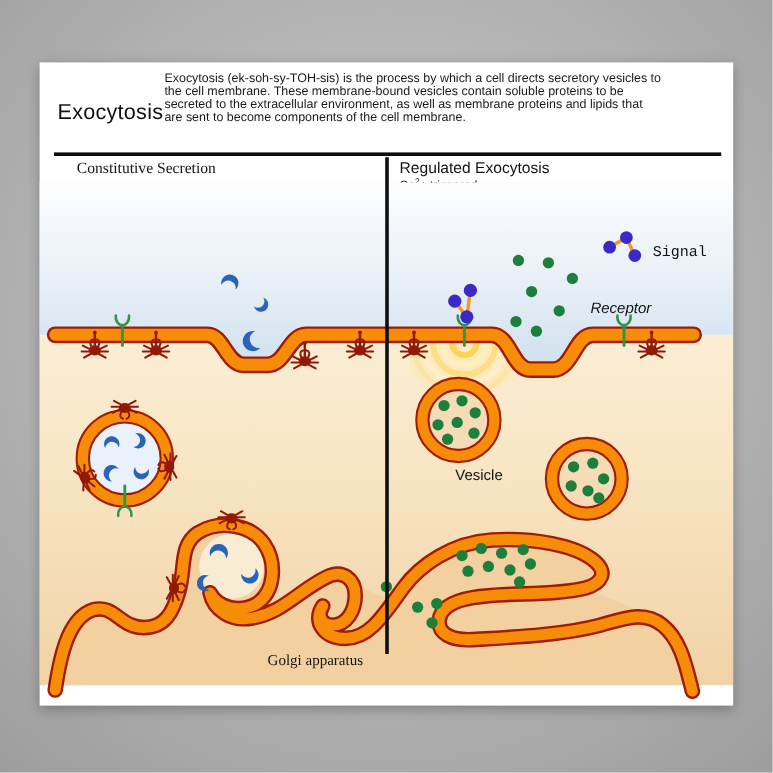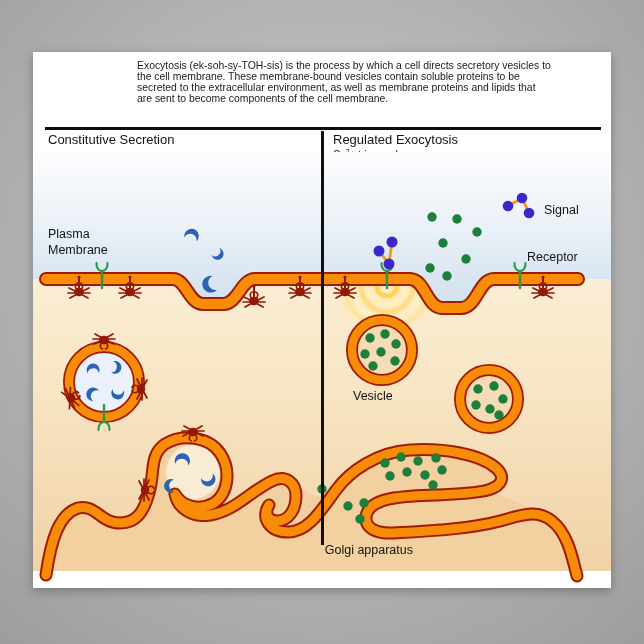--- a/index.html
+++ b/index.html
@@ -6,40 +6,41 @@
   body{width:644px;height:644px;font-family:"Liberation Sans",sans-serif;}
   .stage{position:relative;width:644px;height:644px;overflow:hidden;
          background:radial-gradient(circle at 50% 42%, #c9c9c9 0%, #b3b3b3 55%, #9d9d9d 100%);}
   .poster{position:absolute;left:33px;top:52px;width:578px;height:536px;background:#ffffff;
           box-shadow:0 3px 10px rgba(0,0,0,.28);}
   .title{position:absolute;left:15px;top:31px;font-size:18px;color:#111;letter-spacing:.2px;}
   .description{position:absolute;left:104px;top:8px;width:462px;font-size:10.4px;line-height:11px;
                color:#1a1a1a;white-space:pre-line;}
   .hr{position:absolute;left:12px;top:75px;width:556px;height:2.6px;background:#0d0d0d;}
   .sec{position:absolute;top:80px;font-size:13px;color:#141414;}
-  .sec-left{left:15px;}
+  .sec-left{left:31px;font-family:Liberation Serif, serif;}
   .sec-right{left:300px;}
   .sub{position:absolute;left:300px;top:96px;font-size:10px;color:#141414;}
   .sub sup{font-size:7px;}
   .diagram{position:absolute;left:0;top:100px;width:578px;height:436px;}
   .vdivider{position:absolute;left:288px;top:79px;width:2.5px;height:414px;background:#101010;z-index:5;}
   .lbl{position:absolute;font-size:12.5px;color:#141414;z-index:6;white-space:pre-line;line-height:16px;}
   .lbl-plasma{left:15px;top:174px;}
   .lbl-newly{left:104px;top:264px;line-height:19px;}
-  .lbl-signal{left:511px;top:150px;}
-  .lbl-receptor{left:494px;top:197px;}
-  .lbl-vesicle{left:320px;top:336px;width:66px;text-align:left;}
-  .lbl-golgi{left:190px;top:490px;width:190px;text-align:right;}
+  .lbl-signal{left:511px;top:150px;font-family:Liberation Mono, monospace;}
+  .lbl-receptor{left:459px;top:197px;font-style:italic;}
+  .lbl-vesicle{left:320px;top:336px;width:66px;text-align:right;}
+  .lbl-golgi{left:190px;top:490px;width:190px;text-align:left;font-family:Liberation Serif, serif;}
 </style>
 </head>
 <body>
 
 <div class="stage">
   <div class="poster">
 
+    <div class="title">Exocytosis</div>
     <div class="description">Exocytosis (ek-soh-sy-TOH-sis) is the process by which a cell directs secretory vesicles to
 the cell membrane. These membrane-bound vesicles contain soluble proteins to be
 secreted to the extracellular environment, as well as membrane proteins and lipids that
 are sent to become components of the cell membrane.</div>
     <div class="hr"></div>
 
     <div class="sec sec-left">Constitutive Secretion</div>
     <div class="sec sec-right">Regulated Exocytosis</div>
     <div class="sub"><span>Ca</span><sup>2</sup><span>+ triggered</span></div>
 
@@ -193,21 +194,19 @@
           <use href="#dot" x="461" y="234"></use>
           <use href="#dot" x="470" y="247"></use>
         <use href="#dot" x="443" y="253"></use>
           <use href="#dot" x="457" y="257"></use>
           <use href="#dot" x="466" y="263"></use>
       </g>
     </svg>
 
     <div class="vdivider"></div>
 
-    <div class="lbl lbl-plasma">Plasma
-Membrane</div>
     <div class="lbl lbl-signal">Signal</div>
     <div class="lbl lbl-receptor">Receptor</div>
     <div class="lbl lbl-vesicle">Vesicle</div>
     <div class="lbl lbl-golgi">Golgi apparatus</div>
 
   </div>
 </div>
 
 </body></html>

